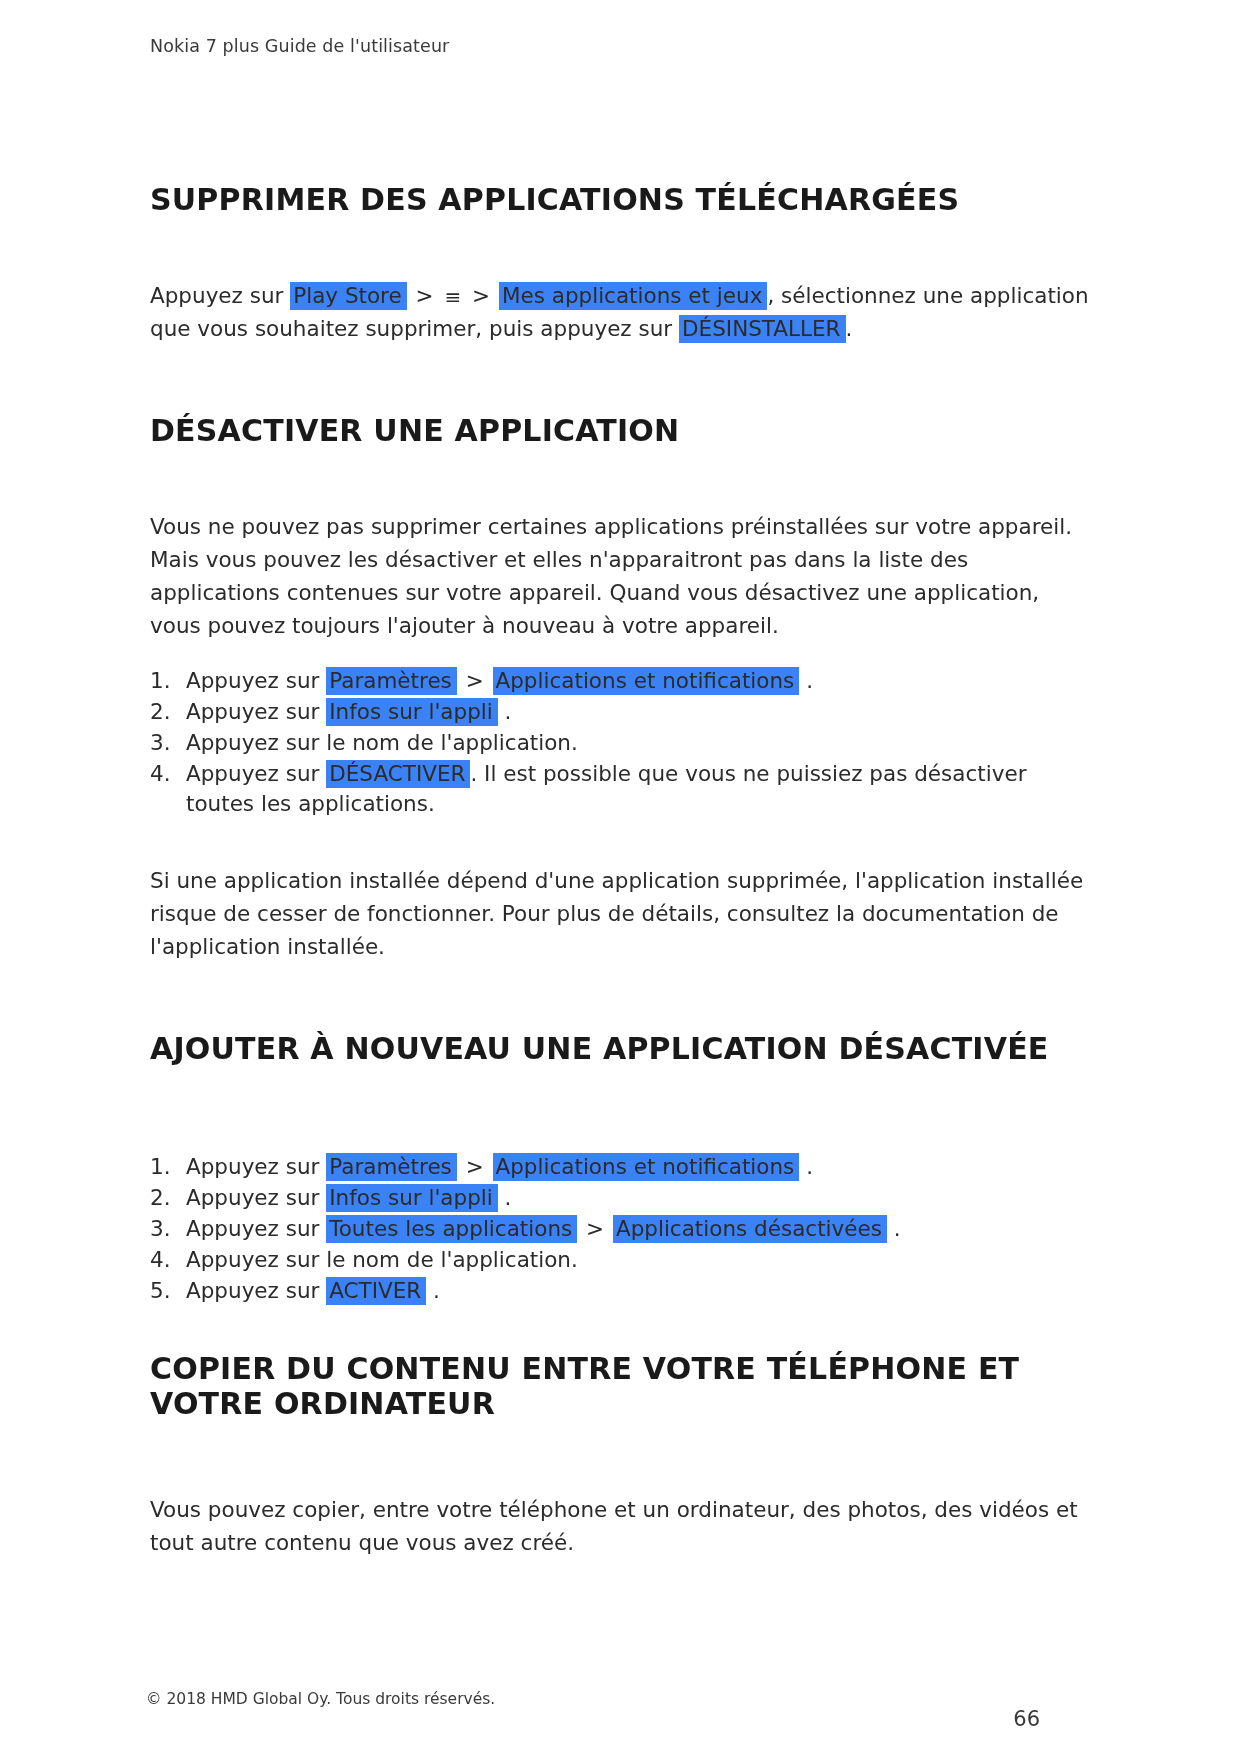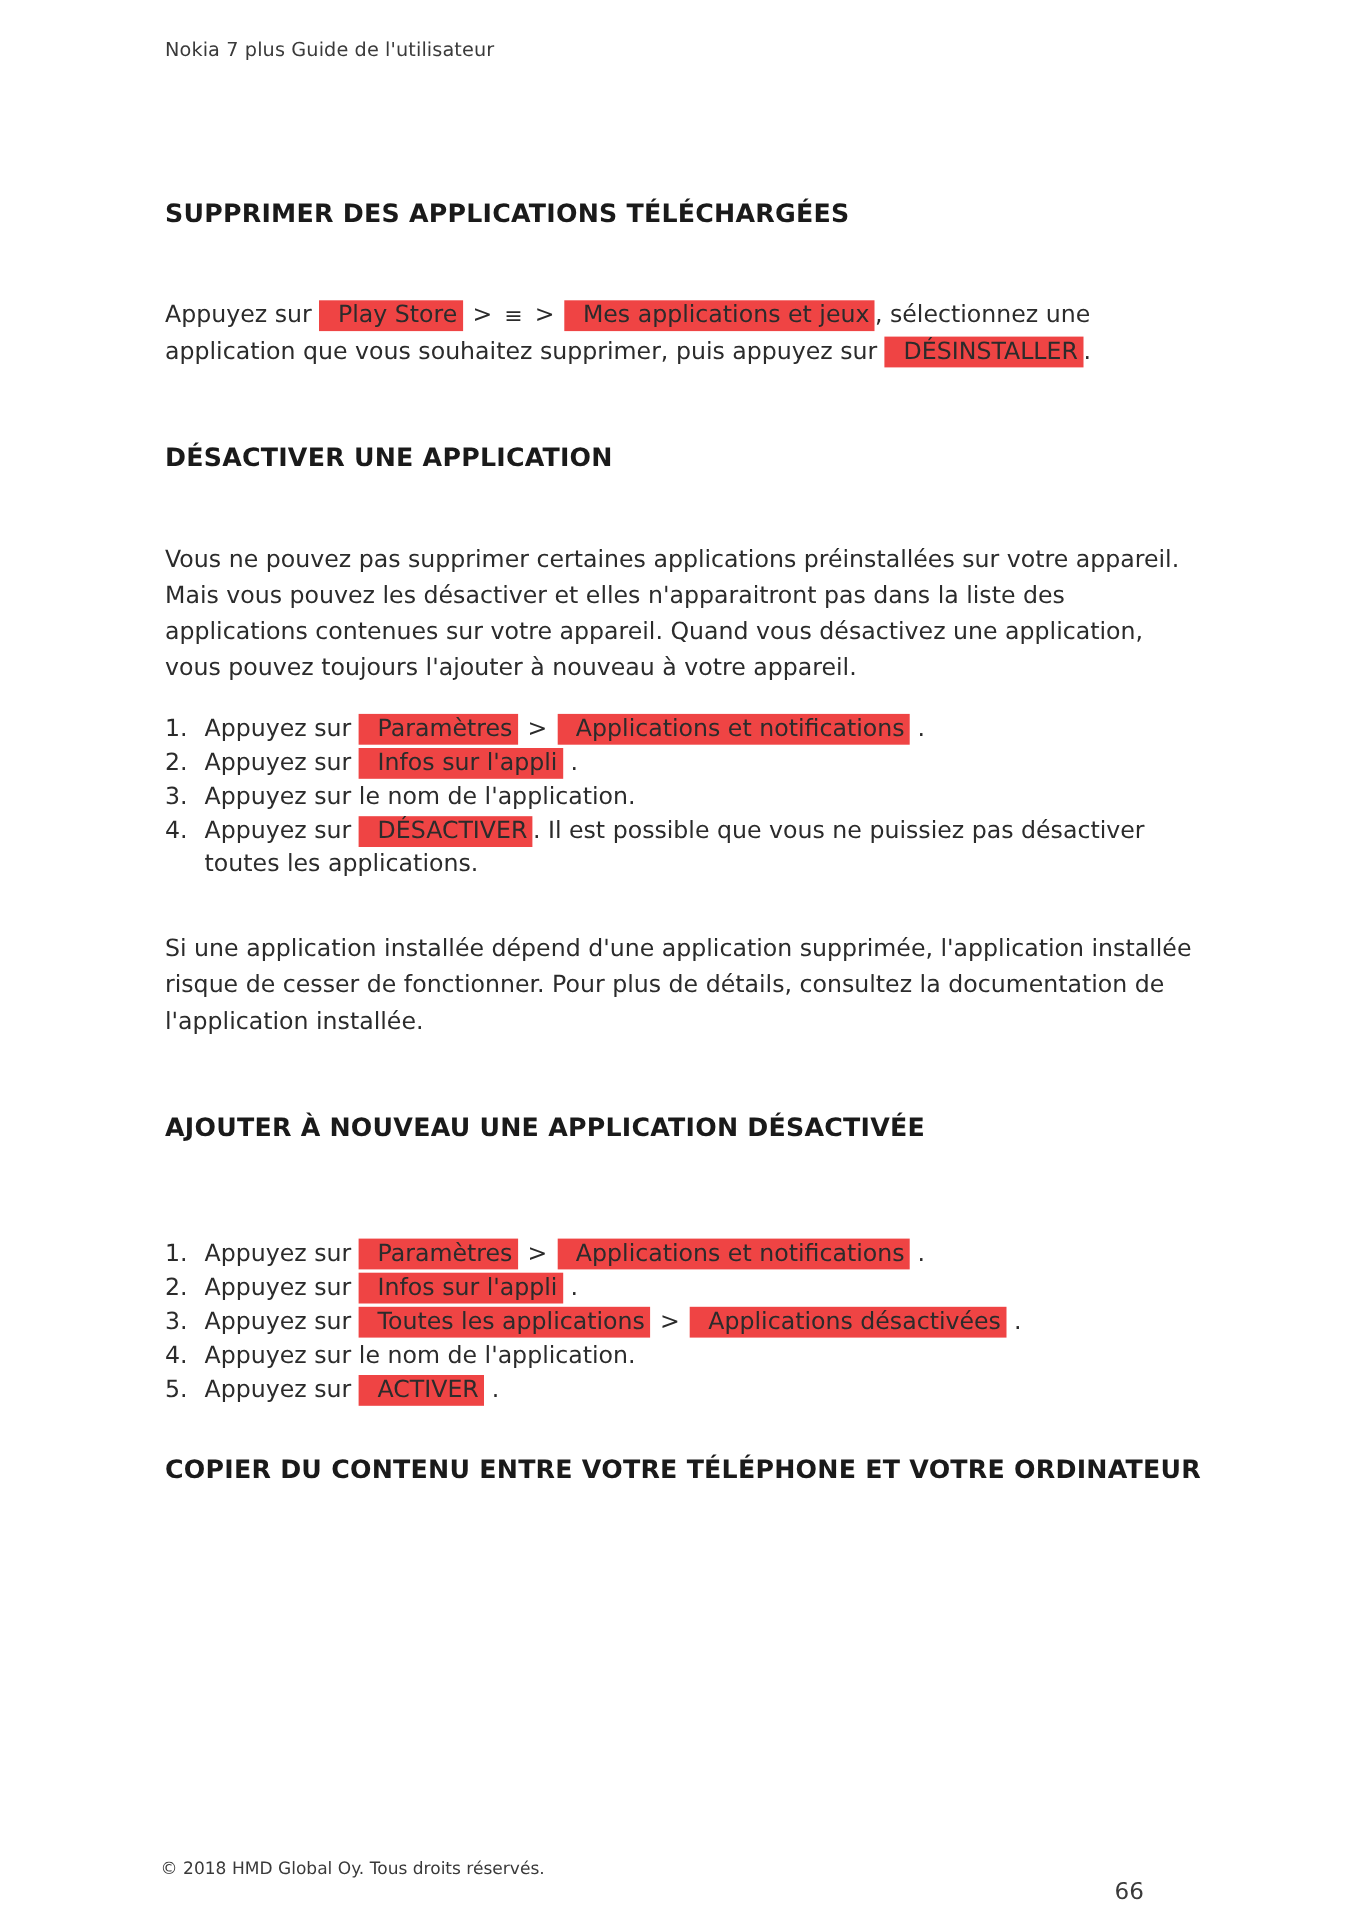--- a/index.html
+++ b/index.html
@@ -31,21 +31,21 @@
     letter-spacing: 0.1px;
     font-family: "DejaVu Sans", sans-serif;
   }
   .content {
     position: absolute;
     left: 150px;
     top: 182px;
     width: 945px;
   }
   h2.section-title {
-    font-size: 23px;
+    font-size: 30px;
     font-weight: bold;
     letter-spacing: 0.2px;
     color: #1a1a1a;
     margin: 0;
     font-family: "DejaVu Sans", sans-serif;
   }
   .sec-gap-1 { height: 62px; }
   .sec-gap-2 { height: 72px; }
   .para {
     font-size: 21.5px;
@@ -70,22 +70,22 @@
     margin: 0 0 1px 0;
   }
   ol.steps li .num {
     position: absolute;
     left: 0;
     top: 0;
     width: 32px;
     text-align: left;
   }
   .chip {
-    background: #ef4444;
-    padding: 1px 5px 2px 17px;
+    background: #3b82f6;
+    padding: 1px 5px 2px 3px;
     white-space: nowrap;
   }
   .sep {
     color: #2b2b2b;
     padding: 0 2px;
   }
   .menu-icon {
     display: inline-block;
     font-size: 20px;
     line-height: 1;
@@ -146,19 +146,20 @@
       <li><span class="num">2.</span><span>Appuyez sur</span> <span class="chip">Infos sur l'appli</span> <span>.</span></li>
       <li><span class="num">3.</span><span>Appuyez sur</span> <span class="chip">Toutes les applications</span> <span class="sep">&gt;</span> <span class="chip">Applications désactivées</span> <span>.</span></li>
       <li><span class="num">4.</span><span>Appuyez sur le nom de l'application.</span></li>
       <li><span class="num">5.</span><span>Appuyez sur</span> <span class="chip">ACTIVER</span> <span>.</span></li>
     </ol>
 
     <div class="block-gap-md"></div>
 
     <h2 class="section-title">COPIER DU CONTENU ENTRE VOTRE TÉLÉPHONE ET VOTRE ORDINATEUR</h2>
     <div class="sec-gap-2"></div>
+    <p class="para">Vous pouvez copier, entre votre téléphone et un ordinateur, des photos, des vidéos et tout autre contenu que vous avez créé.</p>
 
   </div>
 
   <div class="footer-left">© 2018 HMD Global Oy. Tous droits réservés.</div>
   <div class="footer-right">66</div>
 
 </div>
 
 </body></html>

